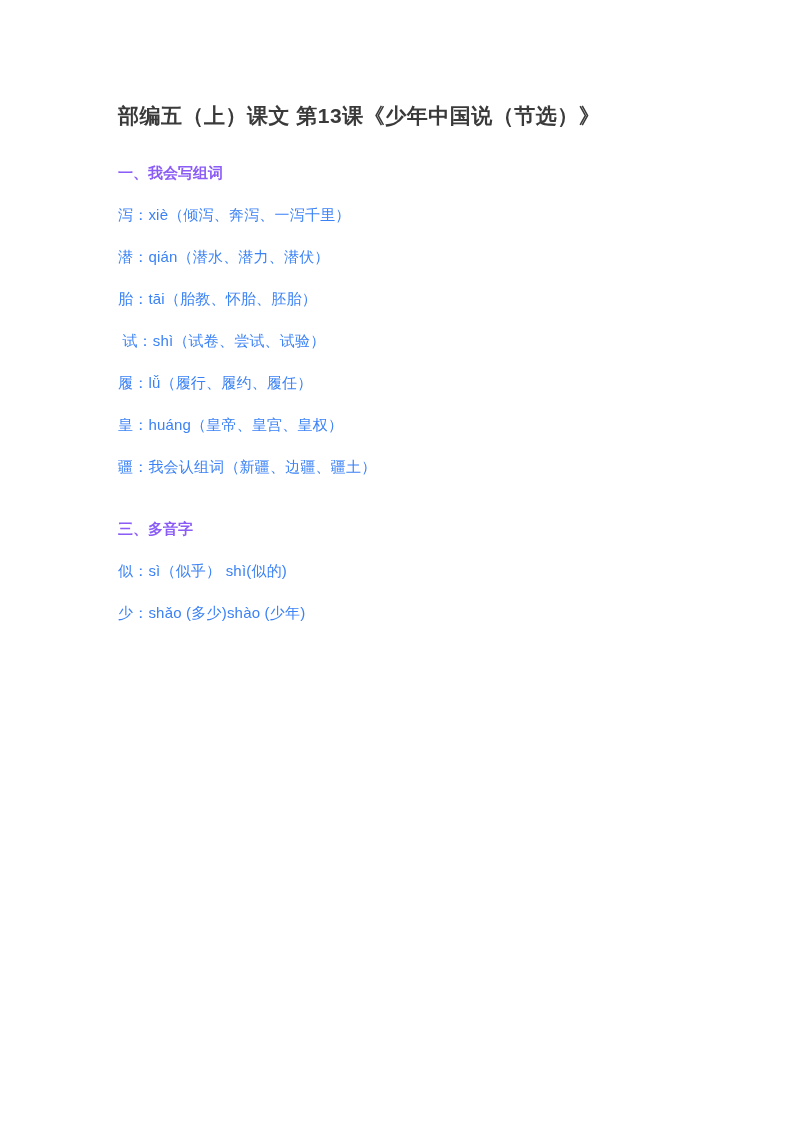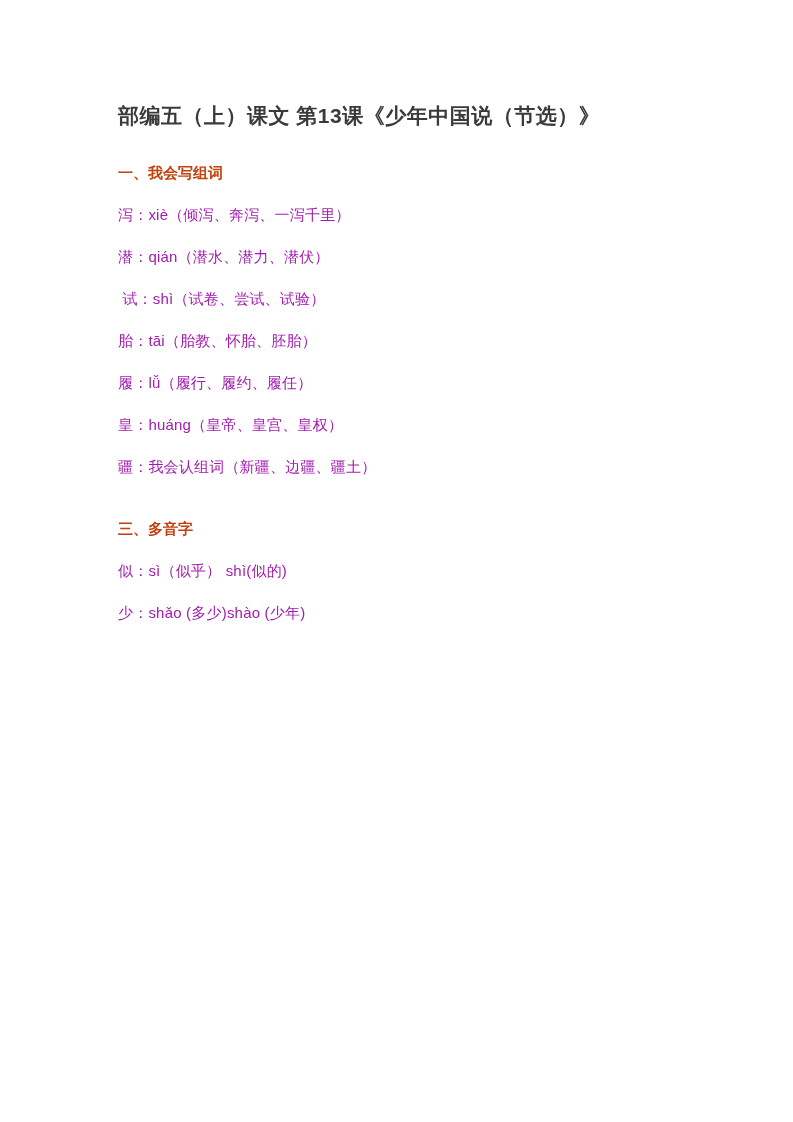--- a/index.html
+++ b/index.html
@@ -33,47 +33,47 @@
   .section {
     margin: 0;
   }
   .section + .section {
     margin-top: 41px;
   }
   .section-heading {
     font-size: 15px;
     line-height: 21px;
     font-weight: 700;
-    color: #c2410c;
+    color: #8b5cf6;
     margin: 0 0 21px 0;
     white-space: pre-wrap;
   }
   .line {
     font-size: 15px;
     line-height: 21px;
     font-weight: 400;
-    color: #a21caf;
+    color: #3b82f6;
     margin: 0 0 21px 0;
     white-space: pre-wrap;
     letter-spacing: 0.2px;
   }
 </style>
 </head>
 <body>
 
 <div class="page">
 
   <h1 class="doc-title">部编五（上）课文 第13课《少年中国说（节选）》</h1>
 
   <div class="section">
     <h2 class="section-heading">一、我会写组词</h2>
     <p class="line">泻：xiè（倾泻、奔泻、一泻千里）</p>
     <p class="line">潜：qián（潜水、潜力、潜伏）</p>
+    <p class="line">胎：tāi（胎教、怀胎、胚胎）</p>
     <p class="line"> 试：shì（试卷、尝试、试验）</p>
-    <p class="line">胎：tāi（胎教、怀胎、胚胎）</p>
     <p class="line">履：lǚ（履行、履约、履任）</p>
     <p class="line">皇：huáng（皇帝、皇宫、皇权）</p>
     <p class="line">疆：我会认组词（新疆、边疆、疆土）</p>
   </div>
 
 
   <div class="section">
     <h2 class="section-heading">三、多音字</h2>
     <p class="line">似：sì（似乎） shì(似的)</p>
     <p class="line">少：shǎo (多少)shào (少年)</p>

